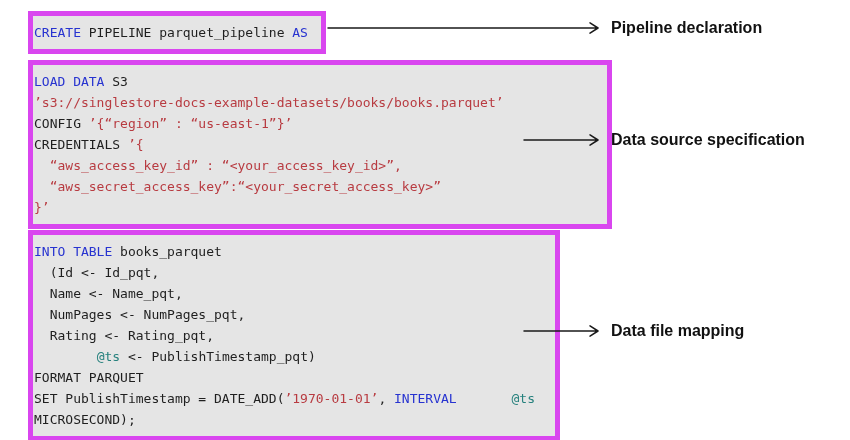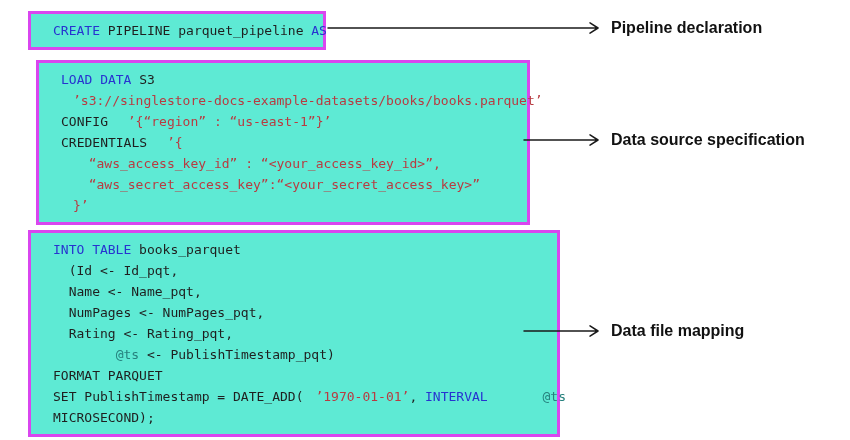--- a/index.html
+++ b/index.html
@@ -6,40 +6,40 @@
   .canvas{
     position:relative;
     width:850px;height:440px;
     background:#ffffff;
     overflow:hidden;
     font-family:"DejaVu Sans Mono","Liberation Mono",monospace;
   }
   .code-block{
     position:absolute;
     box-sizing:border-box;
-    background:#5eead4;
-    border:3px solid #d946ef;
-    padding:6px 22px;
+    background:#e5e5e5;
+    border:5px solid #d946ef;
+    padding:6px 1px;
   }
   .code-block pre{
     margin:0;
     font-family:"DejaVu Sans Mono","Liberation Mono",monospace;
     font-size:13px;
   }
   .code-line{
     height:21px;
     line-height:21px;
     white-space:pre;
   }
   .tok-p{color:#1f1f1f;}
   .tok-k{color:#2733d0;}
-  .tok-s{color:#b83b41;margin-left:12px;}
+  .tok-s{color:#b83b41;}
   .tok-v{color:#26817d;margin-left:47px;}
   .b0{left:28px;top:11px;width:298px;}
-  .b1{left:36px;top:60px;width:494px;}
+  .b1{left:28px;top:60px;width:584px;}
   .b2{left:28px;top:230px;width:532px;}
   .arrows{
     position:absolute;left:0;top:0;width:850px;height:440px;
     pointer-events:none;
   }
   .anno-label{
     position:absolute;
     left:611px;
     font-family:"Liberation Sans","DejaVu Sans",sans-serif;
     font-weight:700;

